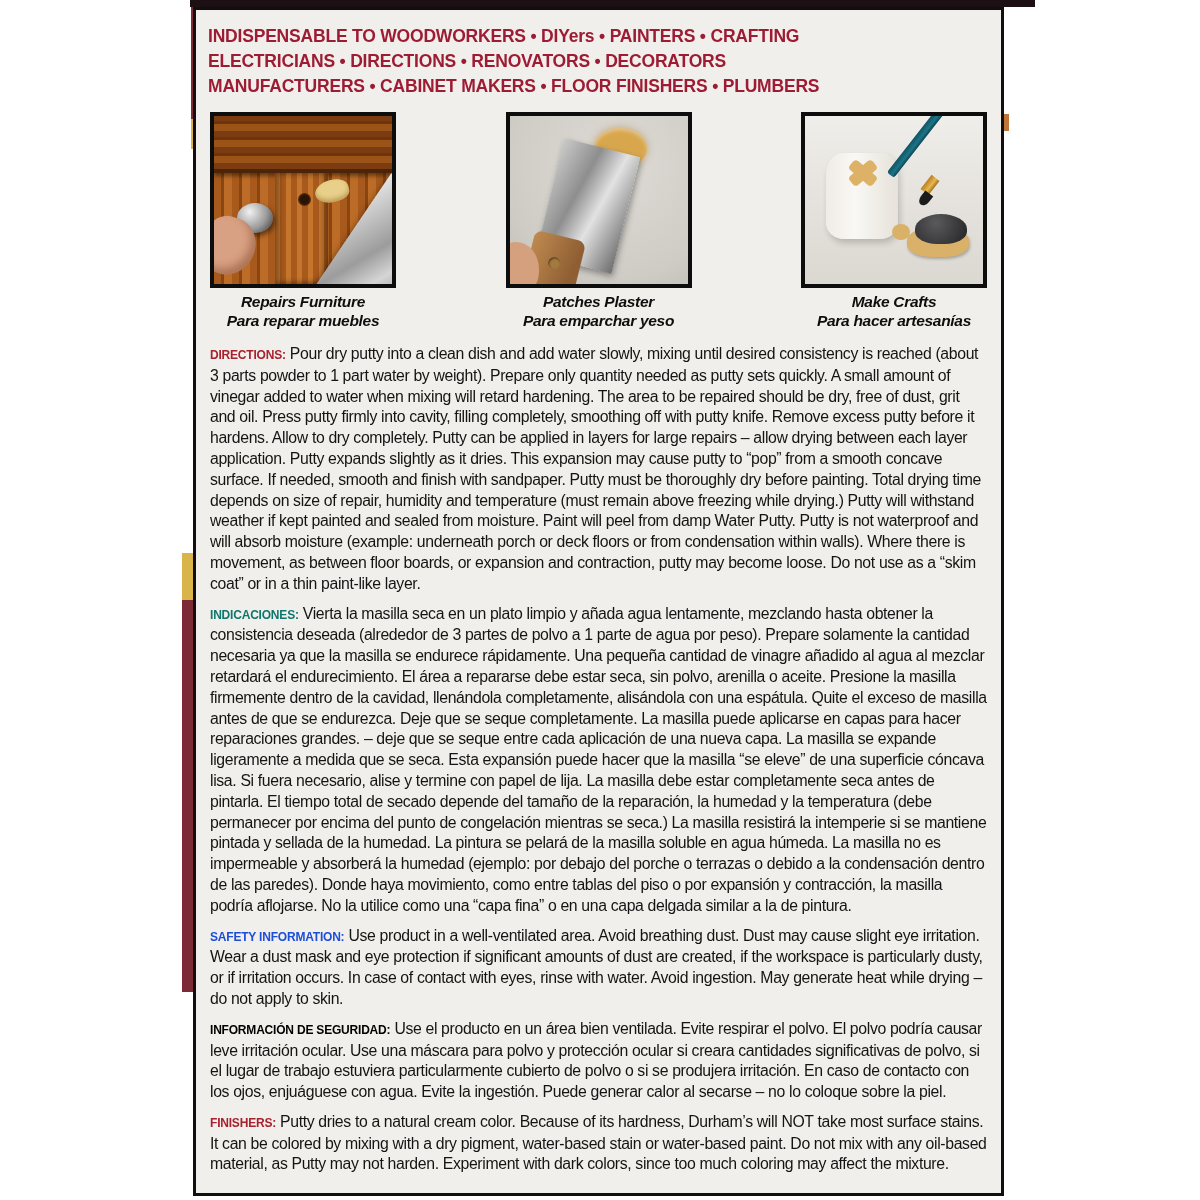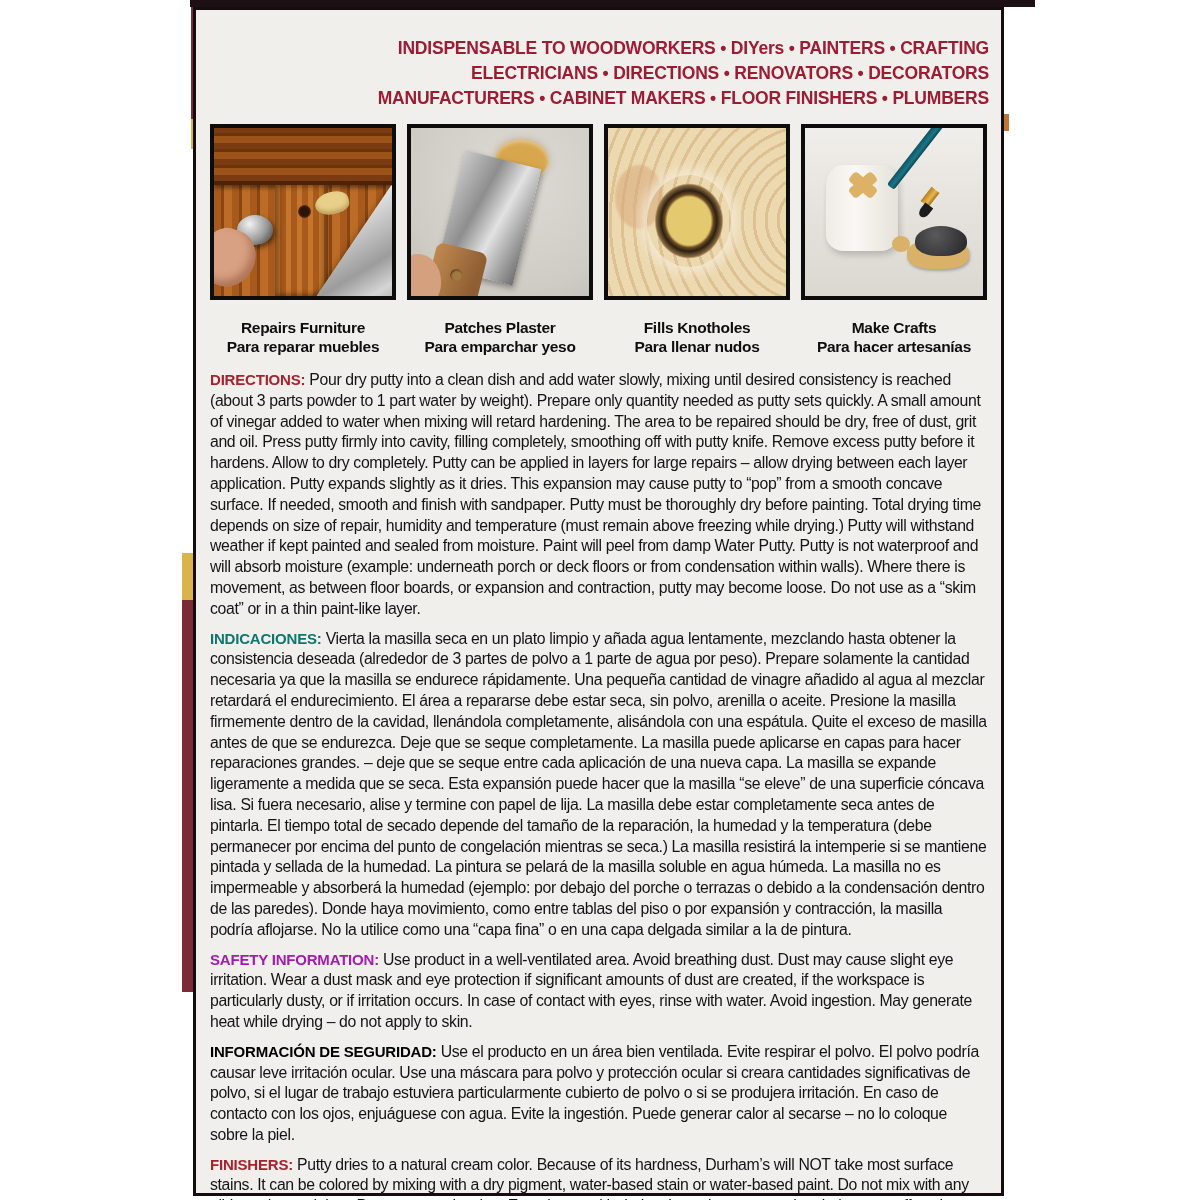--- a/index.html
+++ b/index.html
@@ -11,28 +11,28 @@
   .acc-maroon-top { position:absolute; left:191px; top:7px; width:11px; height:112px; background:#7c2a36; }
   .acc-yellow-top { position:absolute; left:191px; top:119px; width:11px; height:30px; background:#d8b44a; }
   .acc-yellow-mid { position:absolute; left:182px; top:553px; width:11px; height:47px; background:#d8b44a; }
   .acc-maroon-low { position:absolute; left:182px; top:600px; width:11px; height:392px; background:#7c2a36; }
   .acc-orange-right { position:absolute; left:1004px; top:114px; width:5px; height:17px; background:#c07538; }
 
   
   .label { position:absolute; left:193px; top:7px; width:811px; height:1189px;
            background:#f0efeb; border:3px solid #150c0f; padding:10px 12px 8px 12px; }
 
-  .hdr { text-align:right; font-weight:bold; font-size:17.5px; line-height:25px;
-         letter-spacing:-0.2px; margin-top:16px; }
+  .hdr { text-align:left; font-weight:bold; font-size:17.5px; line-height:25px;
+         letter-spacing:-0.2px; margin-top:4px; }
 
   
   .photos { display:flex; justify-content:space-between; margin-top:13px; padding:0 2px; }
   .fig { width:186px; }
   .photo { width:186px; height:176px; border:4px solid #0d0d0d; position:relative; overflow:hidden; background:#ccc; }
-  .cap { text-align:center; font-weight:bold; font-size:15.5px; line-height:18.5px; color:#0e0e0e; margin-top:19px; letter-spacing:-0.3px;}
+  .cap { text-align:center; font-weight:bold; font-size:15.5px; line-height:18.5px; color:#0e0e0e; margin-top:5px; letter-spacing:-0.3px;font-style:italic;}
 
   
   .art-furniture { background:repeating-linear-gradient(90deg,#a85a1d 0 7px,#8a4513 7px 10px,#bc6c26 10px 18px); }
   .af-rail { position:absolute; left:0; top:0; width:100%; height:34%;
              background:repeating-linear-gradient(0deg,#7a3c10 0 6px,#9c5318 6px 13px,#6e340d 13px 16px);
              border-bottom:4px solid #4d2408; box-shadow:0 3px 4px rgba(0,0,0,.45); }
   .af-stile { position:absolute; left:34%; top:34%; width:30%; height:66%;
               background:repeating-linear-gradient(90deg,#c5762c 0 5px,#a85a1d 5px 11px); box-shadow:inset 4px 0 6px rgba(0,0,0,.35), inset -4px 0 6px rgba(0,0,0,.35); }
   .af-hole { position:absolute; left:47%; top:46%; width:13px; height:13px; border-radius:50%;
              background:radial-gradient(circle,#2a1406 0 45%,#5b2e0c 70%, #7a4414 100%); }
@@ -73,21 +73,21 @@
   .ac-turtle-head { position:absolute; right:41%; bottom:26%; width:18px; height:16px; background:#d9b169; border-radius:50%; }
   .ac-shell { position:absolute; right:9%; bottom:24%; width:52px; height:30px; background:radial-gradient(circle at 40% 30%,#5a5a5c,#2e2e30 80%); border-radius:50% 50% 42% 42%; }
   .ac-rod { position:absolute; right:14%; top:-12%; width:9px; height:104px; transform:rotate(38deg); transform-origin:top right;
             background:linear-gradient(90deg,#0e5564,#1d7486 60%,#0b4552); border-radius:3px; }
   .ac-ferrule { position:absolute; right:27%; top:36%; width:10px; height:18px; transform:rotate(38deg); background:linear-gradient(90deg,#b97f23,#e8b84e 60%,#a56f1d); }
   .ac-tip { position:absolute; right:30%; top:45%; width:10px; height:14px; transform:rotate(38deg); background:#1c1c1c; border-radius:0 0 60% 60%; }
 
   
   .sections { margin-top:14px; padding:0 2px; }
   .para { font-size:15.8px; line-height:20.8px; letter-spacing:-0.35px; color:#141414; margin-bottom:9px; text-align:left; }
-  .sec-head { font-weight:bold; font-size:15px; letter-spacing:-0.2px; }
+  .sec-head { font-weight:bold; font-size:12px; letter-spacing:-0.2px; }
 </style>
 </head>
 <body>
 
 <div class="page">
 
   <div class="top-bar"></div>
   <div class="acc-maroon-top"></div>
   <div class="acc-yellow-top"></div>
   <div class="acc-yellow-mid"></div>
@@ -128,30 +128,20 @@
               <div class="ap-rivet"></div>
             </div>
           <div class="ap-thumb"></div>
         </div>
         <div class="cap">
           <div>Patches Plaster</div>
           <div>Para emparchar yeso</div>
         </div>
       </div>
 
-      <div class="fig">
-        <div class="photo art-knot">
-          <div class="ak-blush"></div>
-          <div class="ak-knot"></div>
-        </div>
-        <div class="cap">
-          <div>Fills Knotholes</div>
-          <div>Para llenar nudos</div>
-        </div>
-      </div>
 
       <div class="fig">
         <div class="photo art-crafts">
           <div class="ac-mold">
             <div class="ac-x1"></div>
             <div class="ac-x2"></div>
           </div>
           <div class="ac-rod"></div>
           <div class="ac-ferrule"></div>
           <div class="ac-turtle-head"></div>
@@ -170,21 +160,21 @@
     <div class="sections">
       <p class="para">
         <span class="sec-head" style="color:#a8212f">DIRECTIONS:</span>
         <span>Pour dry putty into a clean dish and add water slowly, mixing until desired consistency is reached (about 3 parts powder to 1 part water by weight). Prepare only quantity needed as putty sets quickly. A small amount of vinegar added to water when mixing will retard hardening. The area to be repaired should be dry, free of dust, grit and oil. Press putty firmly into cavity, filling completely, smoothing off with putty knife. Remove excess putty before it hardens. Allow to dry completely. Putty can be applied in layers for large repairs – allow drying between each layer application. Putty expands slightly as it dries. This expansion may cause putty to “pop” from a smooth concave surface. If needed, smooth and finish with sandpaper. Putty must be thoroughly dry before painting. Total drying time depends on size of repair, humidity and temperature (must remain above freezing while drying.) Putty will withstand weather if kept painted and sealed from moisture. Paint will peel from damp Water Putty. Putty is not waterproof and will absorb moisture (example: underneath porch or deck floors or from condensation within walls). Where there is movement, as between floor boards, or expansion and contraction, putty may become loose. Do not use as a “skim coat” or in a thin paint-like layer.</span>
       </p>
       <p class="para">
         <span class="sec-head" style="color:#0f766e">INDICACIONES:</span>
         <span>Vierta la masilla seca en un plato limpio y añada agua lentamente, mezclando hasta obtener la consistencia deseada (alrededor de 3 partes de polvo a 1 parte de agua por peso). Prepare solamente la cantidad necesaria ya que la masilla se endurece rápidamente. Una pequeña cantidad de vinagre añadido al agua al mezclar retardará el endurecimiento. El área a repararse debe estar seca, sin polvo, arenilla o aceite. Presione la masilla firmemente dentro de la cavidad, llenándola completamente, alisándola con una espátula. Quite el exceso de masilla antes de que se endurezca. Deje que se seque completamente. La masilla puede aplicarse en capas para hacer reparaciones grandes. – deje que se seque entre cada aplicación de una nueva capa. La masilla se expande ligeramente a medida que se seca. Esta expansión puede hacer que la masilla “se eleve” de una superficie cóncava lisa. Si fuera necesario, alise y termine con papel de lija. La masilla debe estar completamente seca antes de pintarla. El tiempo total de secado depende del tamaño de la reparación, la humedad y la temperatura (debe permanecer por encima del punto de congelación mientras se seca.) La masilla resistirá la intemperie si se mantiene pintada y sellada de la humedad. La pintura se pelará de la masilla soluble en agua húmeda. La masilla no es impermeable y absorberá la humedad (ejemplo: por debajo del porche o terrazas o debido a la condensación dentro de las paredes). Donde haya movimiento, como entre tablas del piso o por expansión y contracción, la masilla podría aflojarse. No la utilice como una “capa fina” o en una capa delgada similar a la de pintura.</span>
       </p>
       <p class="para">
-        <span class="sec-head" style="color:#a21caf">SAFETY INFORMATION:</span>
+        <span class="sec-head" style="color:#1d4ed8">SAFETY INFORMATION:</span>
         <span>Use product in a well-ventilated area. Avoid breathing dust. Dust may cause slight eye irritation. Wear a dust mask and eye protection if significant amounts of dust are created, if the workspace is particularly dusty, or if irritation occurs. In case of contact with eyes, rinse with water. Avoid ingestion. May generate heat while drying – do not apply to skin.</span>
       </p>
       <p class="para">
         <span class="sec-head" style="color:#000000">INFORMACIÓN DE SEGURIDAD:</span>
         <span>Use el producto en un área bien ventilada. Evite respirar el polvo. El polvo podría causar leve irritación ocular. Use una máscara para polvo y protección ocular si creara cantidades significativas de polvo, si el lugar de trabajo estuviera particularmente cubierto de polvo o si se produjera irritación. En caso de contacto con los ojos, enjuáguese con agua. Evite la ingestión. Puede generar calor al secarse – no lo coloque sobre la piel.</span>
       </p>
       <p class="para">
         <span class="sec-head" style="color:#a8212f">FINISHERS:</span>
         <span>Putty dries to a natural cream color. Because of its hardness, Durham’s will NOT take most surface stains. It can be colored by mixing with a dry pigment, water-based stain or water-based paint. Do not mix with any oil-based material, as Putty may not harden. Experiment with dark colors, since too much coloring may affect the mixture.</span>
       </p>

